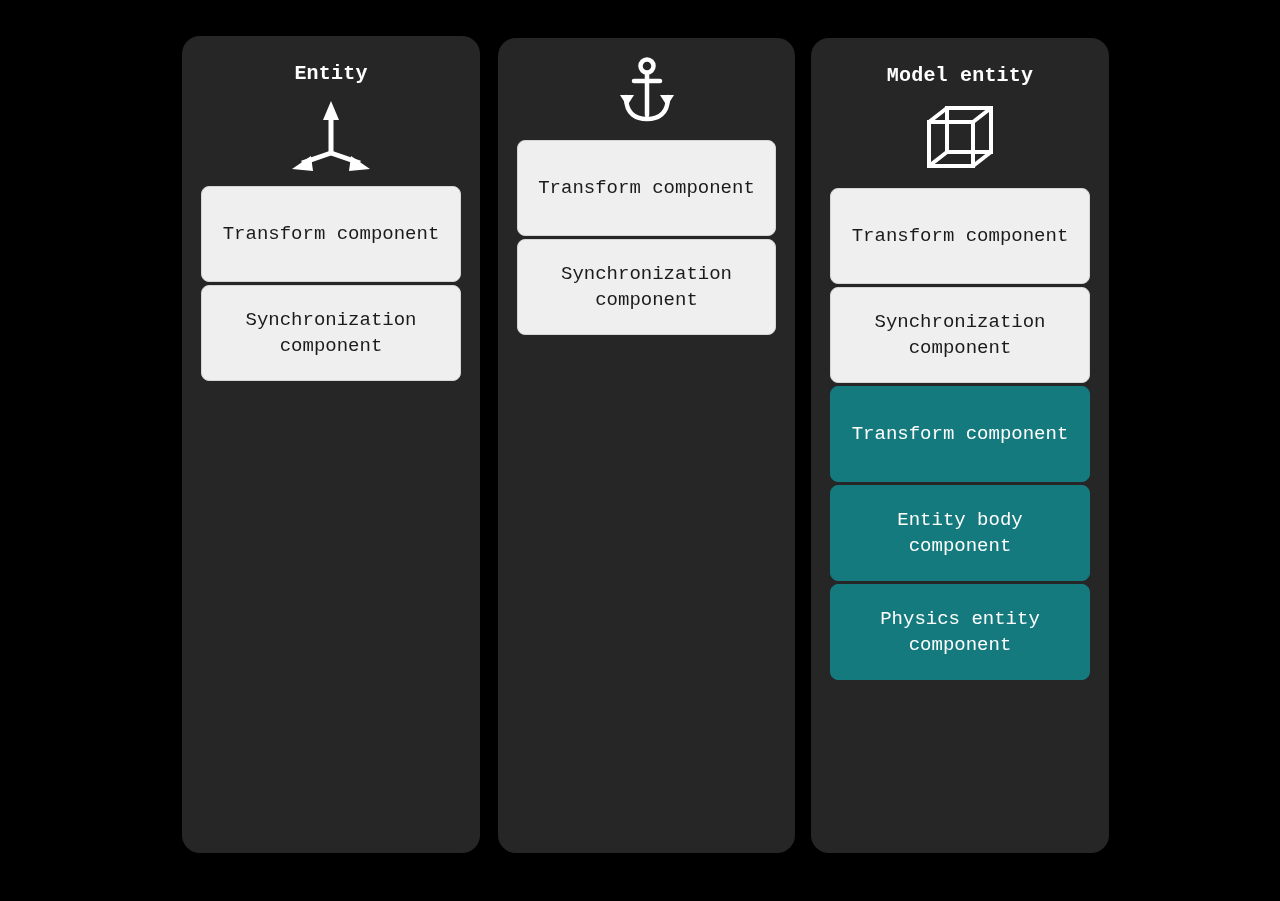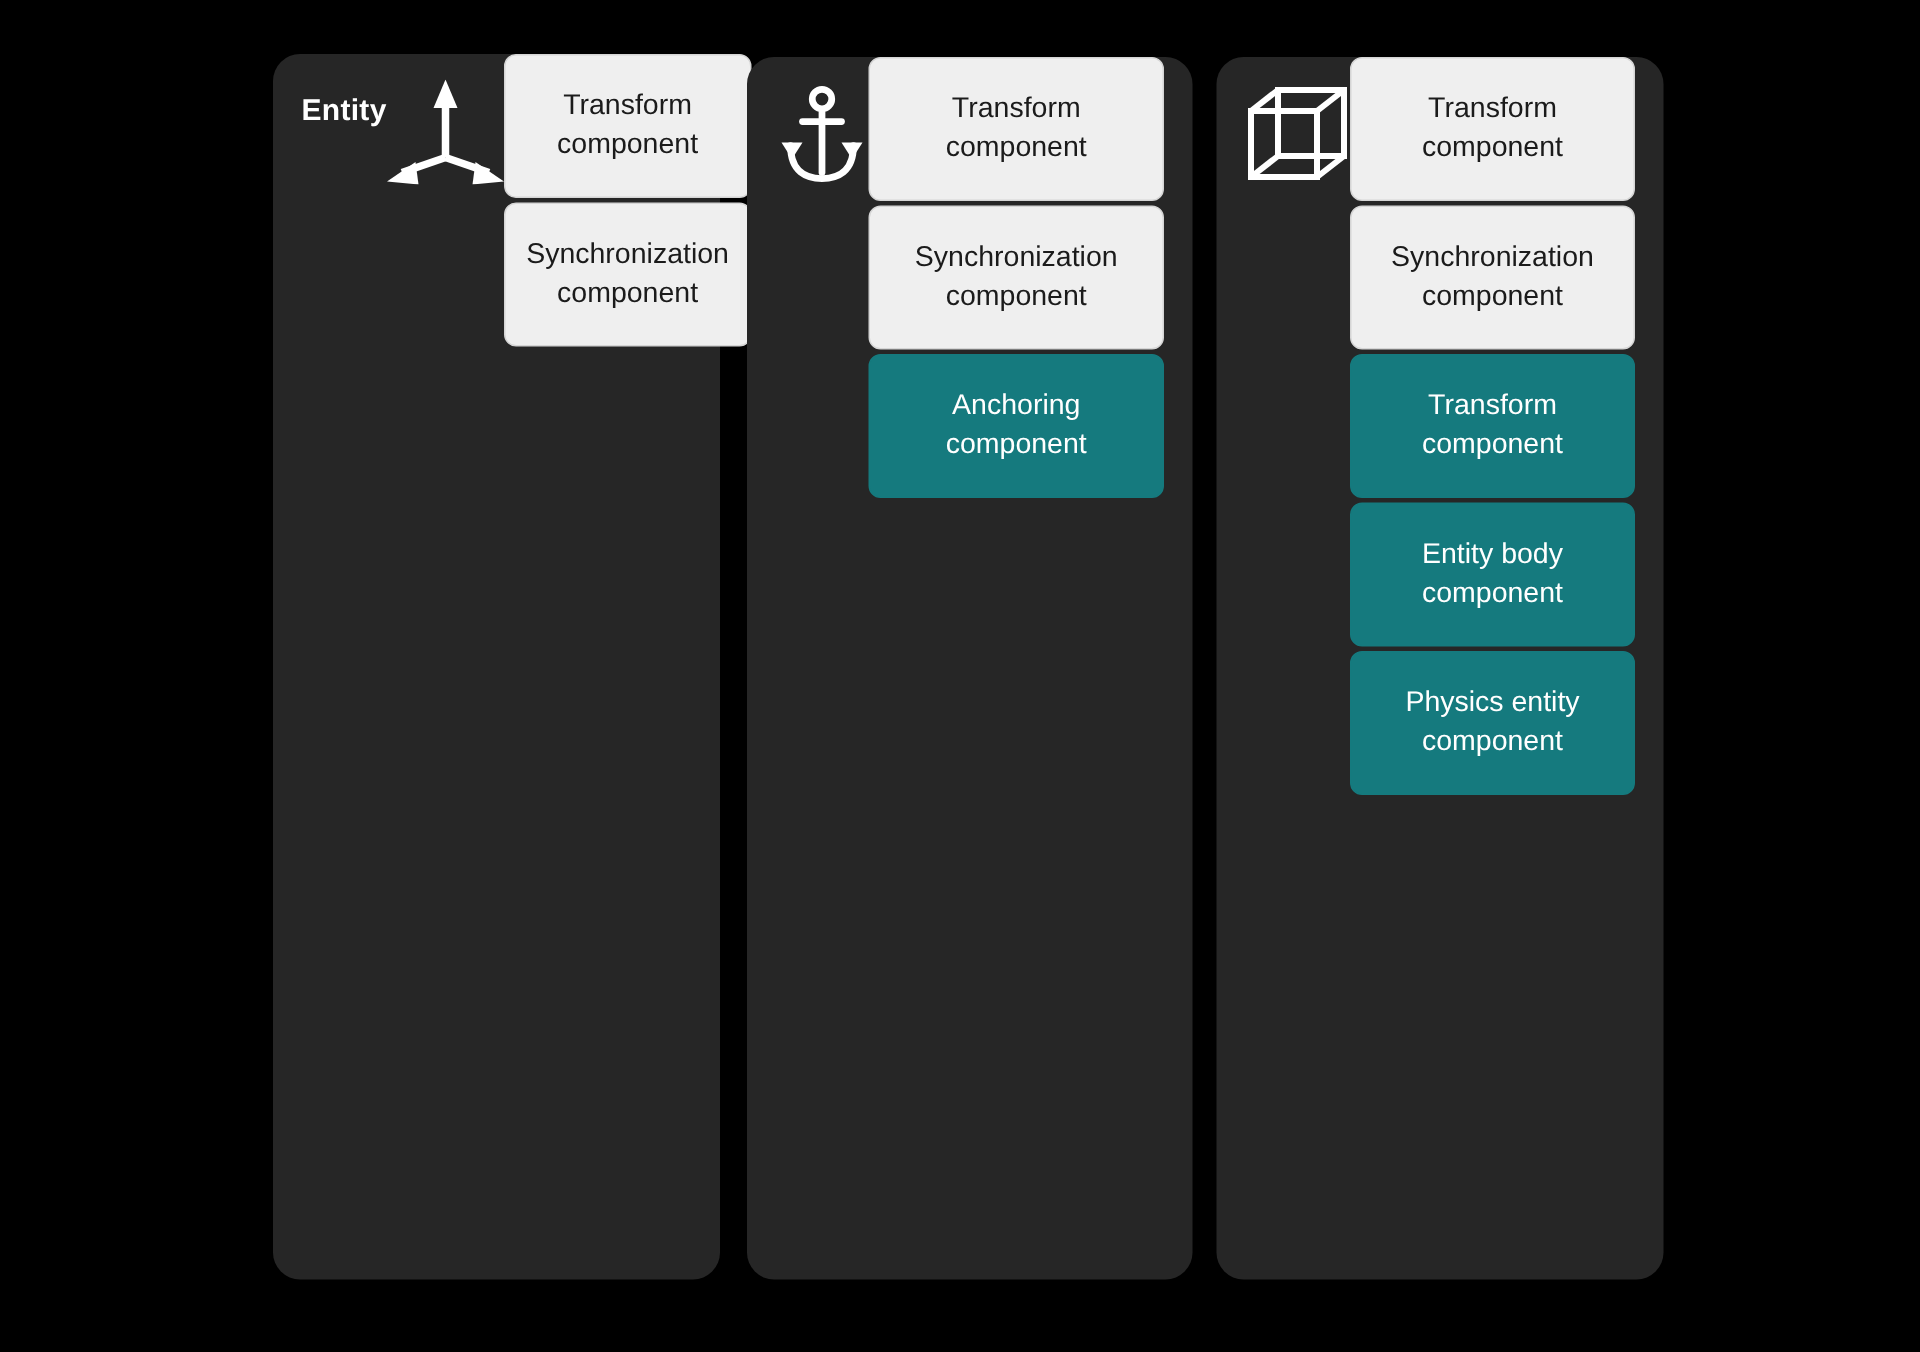--- a/index.html
+++ b/index.html
@@ -21,22 +21,23 @@
     height: 901px;
     background: #000000;
   }
 
   .column {
     position: absolute;
     background: #262626;
     border-radius: 18px;
     box-sizing: border-box;
     display: flex;
-    flex-direction: row;
+    flex-direction: column;
     align-items: stretch;
+    font-family: Liberation Mono, monospace;
   }
 
   
   .col-entity {
     left: 182px;
     top: 36px;
     width: 298px;
     height: 817px;
     padding: 0 19px;
   }
@@ -163,27 +164,25 @@
     </div>
 
     <div class="cards">
       <div class="card card-light">
         <span class="card-label">Transform component</span>
       </div>
       <div class="card card-light">
         <span class="card-label">Synchronization
 component</span>
       </div>
-      <div class="card card-accent">
-        <span class="card-label">Anchoring component</span>
-      </div>
     </div>
   </div>
 
   <div class="column col-model">
+    <div class="col-title">Model entity</div>
 
     <div class="col-icon">
       <svg width="70" height="68" viewBox="0 0 70 68" aria-hidden="true">
         <g stroke="#ffffff" stroke-width="4" fill="none" stroke-linejoin="miter">
 
           <rect x="4" y="18" width="44" height="44"></rect>
 
           <rect x="22" y="4" width="44" height="44"></rect>
 
           <line x1="4" y1="18" x2="22" y2="4"></line>

